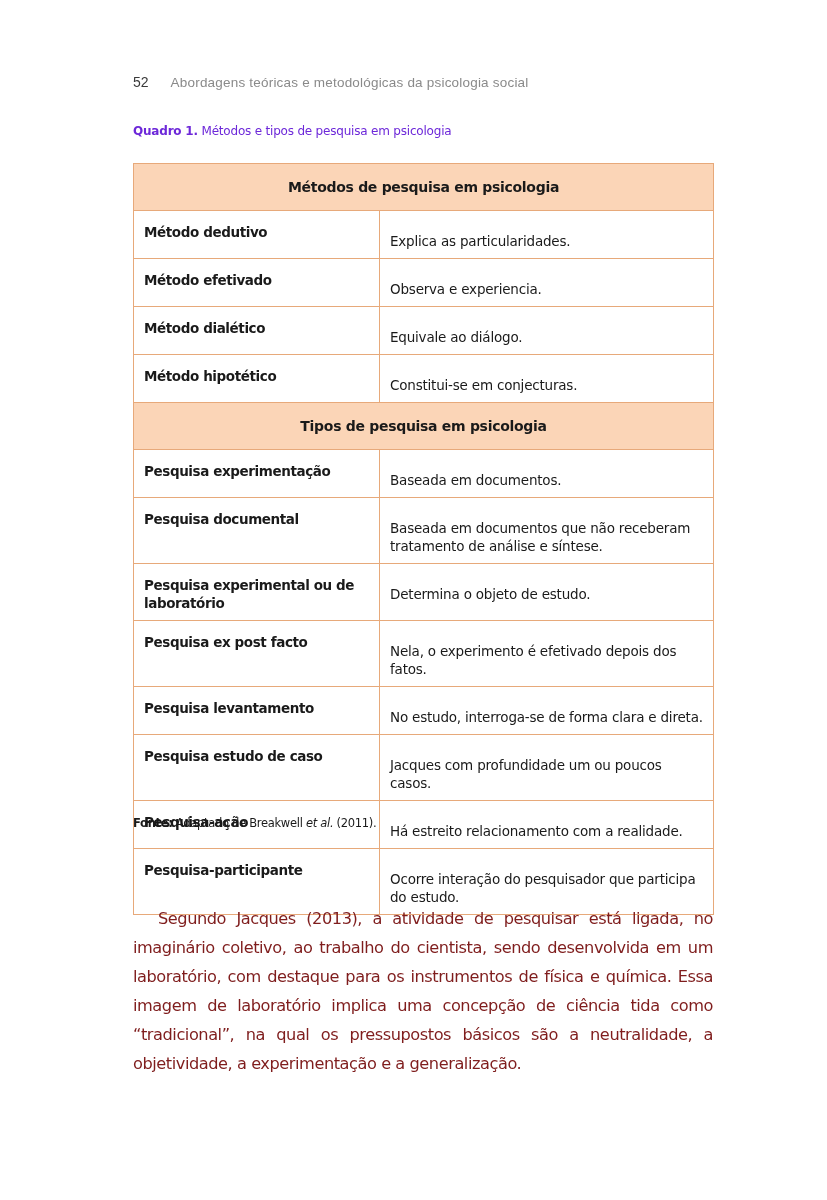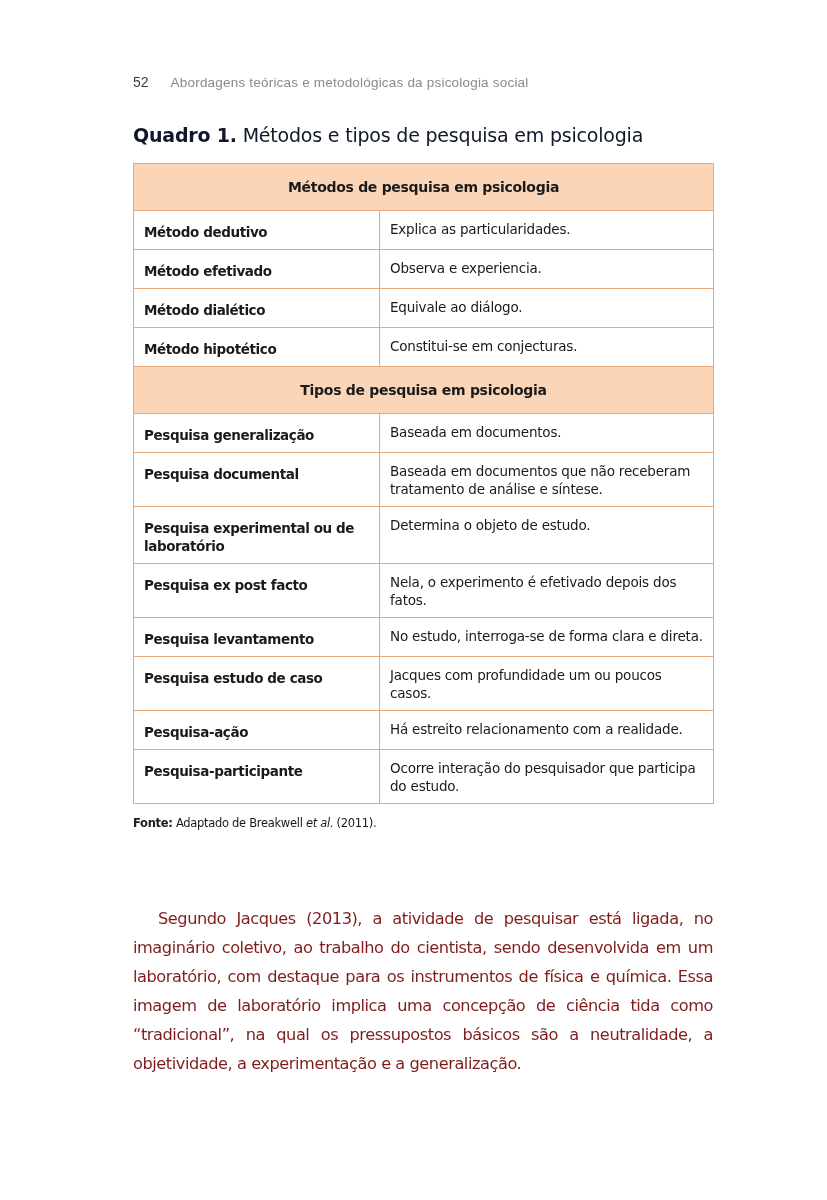--- a/index.html
+++ b/index.html
@@ -32,22 +32,22 @@
     .running-title {
       font-family: "Liberation Sans", sans-serif;
       font-size: 13.5px;
       color: #8a8a8a;
       letter-spacing: 0.2px;
     }
     .caption {
       position: absolute;
       left: 133px;
       top: 124px;
-      font-size: 19px;
-      color: #0f172a;
+      font-size: 12px;
+      color: #6d28d9;
       white-space: nowrap;
       letter-spacing: -0.2px;
     }
     .caption .caption-label {
       font-weight: bold;
     }
     table.quadro {
       position: absolute;
       left: 133px;
       top: 163px;
@@ -73,21 +73,21 @@
       font-size: 14px;
       letter-spacing: -0.3px;
     }
     table.quadro td.term {
       font-weight: bold;
       letter-spacing: -0.4px;
       padding-top: 12px;
       padding-bottom: 8px;
     }
     table.quadro td.desc {
-      padding-top: 9px;
+      padding-top: 21px;
       padding-bottom: 8px;
       letter-spacing: -0.2px;
     }
     .source {
       position: absolute;
       left: 133px;
       top: 816px;
       font-size: 11.5px;
       white-space: nowrap;
       letter-spacing: -0.3px;
@@ -142,21 +142,21 @@
       <td class="desc">Equivale ao diálogo.</td>
     </tr>
     <tr>
       <td class="term">Método hipotético</td>
       <td class="desc">Constitui-se em conjecturas.</td>
     </tr>
     <tr>
       <th class="section" colspan="2">Tipos de pesquisa em psicologia</th>
     </tr>
     <tr>
-      <td class="term">Pesquisa generalização</td>
+      <td class="term">Pesquisa experimentação</td>
       <td class="desc">Baseada em documentos.</td>
     </tr>
     <tr>
       <td class="term">Pesquisa documental</td>
       <td class="desc">Baseada em documentos que não receberam tratamento de análise e síntese.</td>
     </tr>
     <tr>
       <td class="term">Pesquisa experimental ou de laboratório</td>
       <td class="desc">Determina o objeto de estudo.</td>
     </tr>

